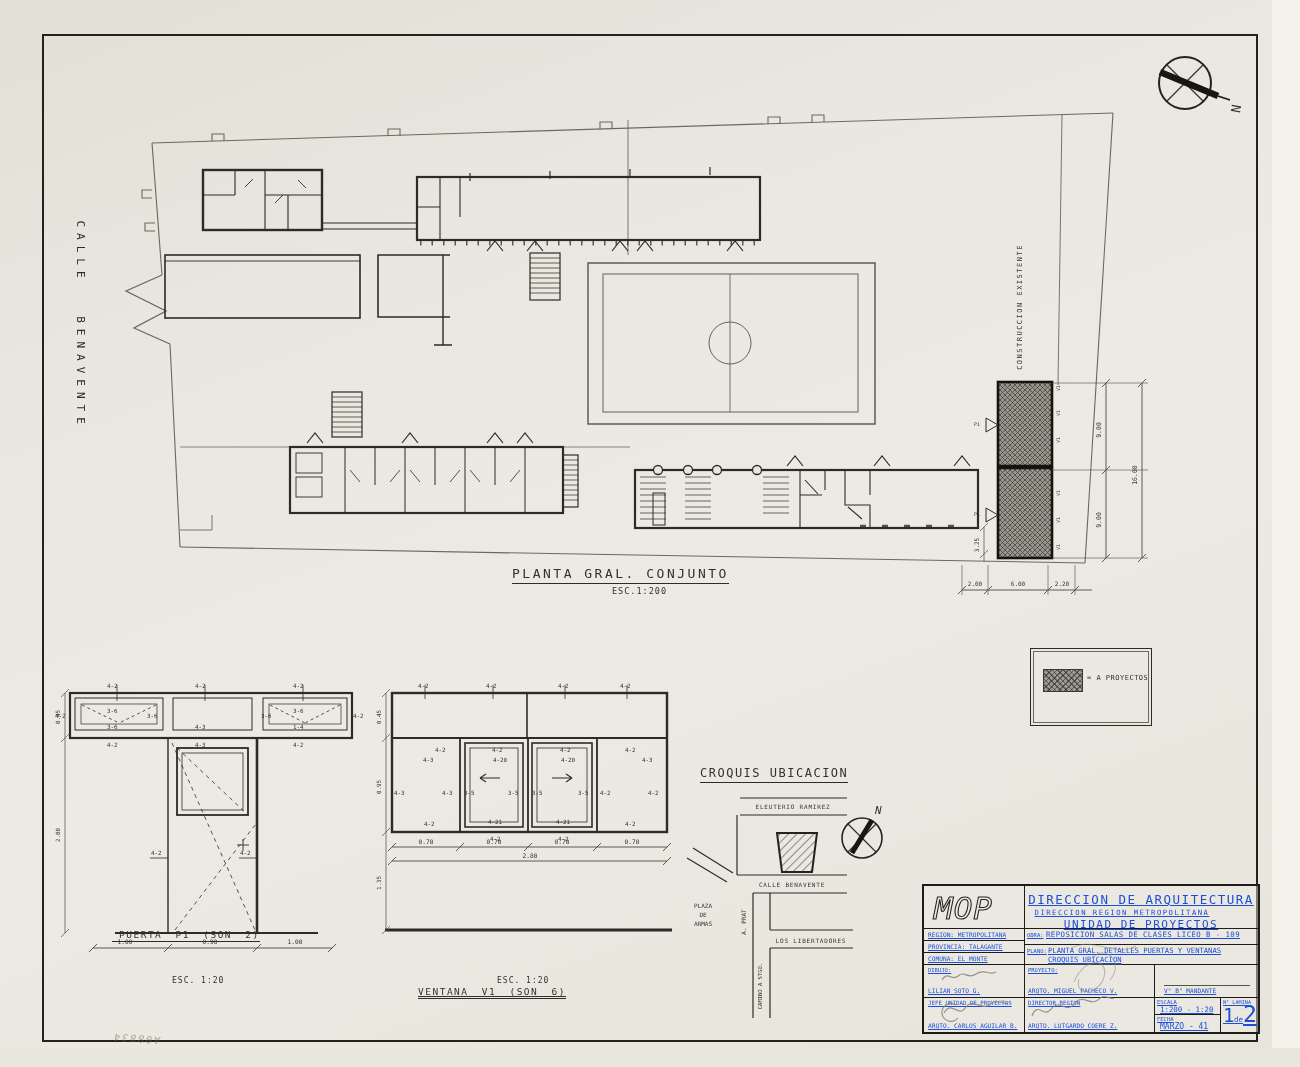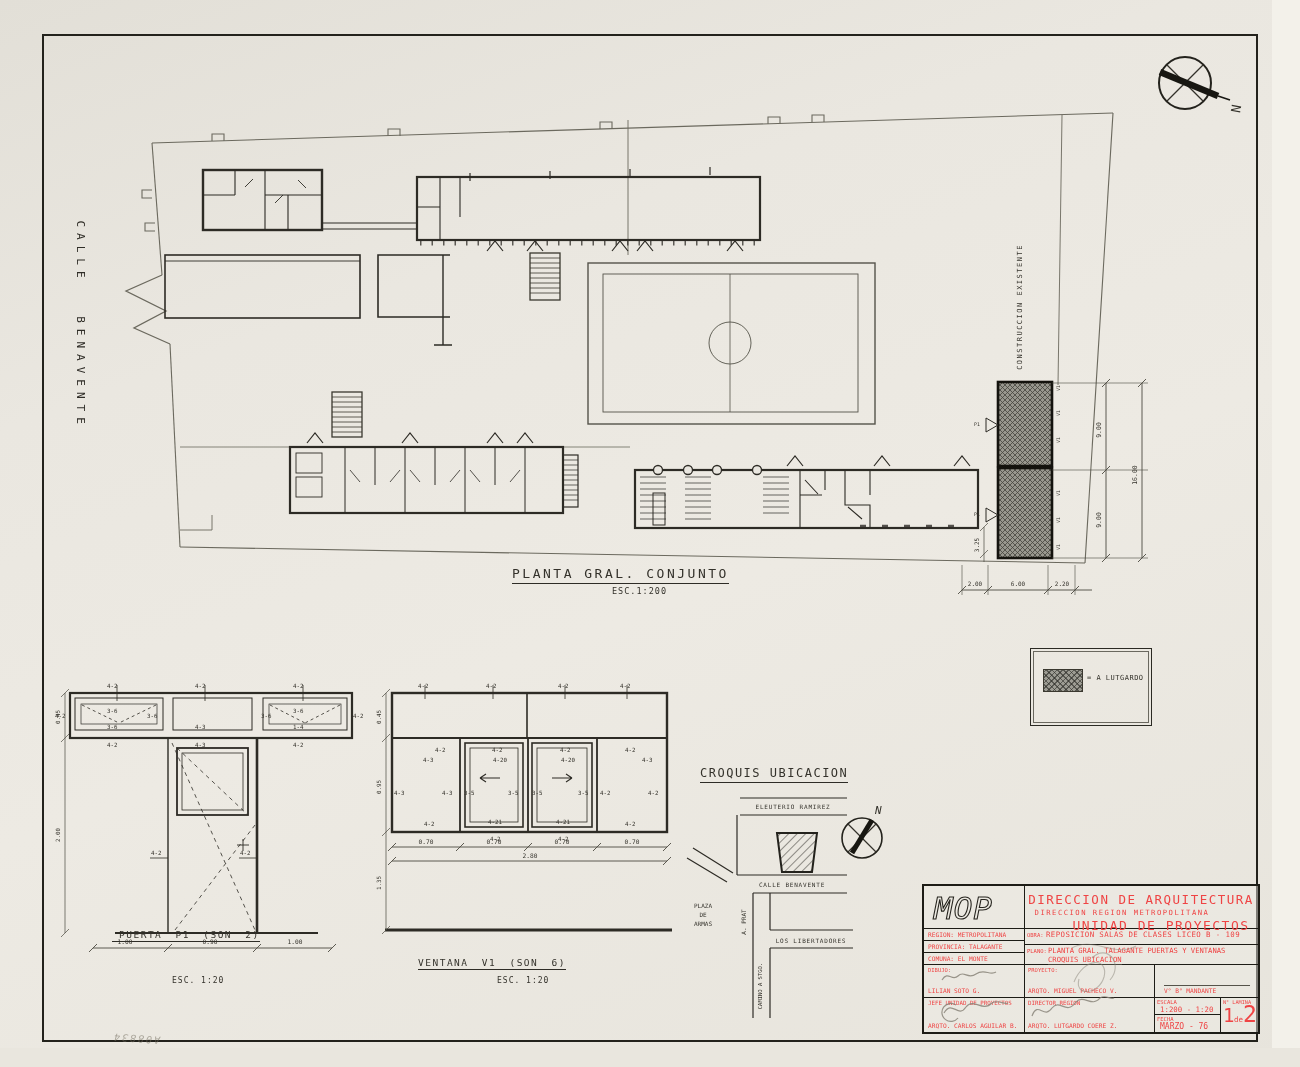--- a/index.html
+++ b/index.html
@@ -36,21 +36,21 @@
     border:1px solid #3a382f;
   }
   .legend-text{position:absolute;left:56px;top:25px;font-size:7px;letter-spacing:.5px;white-space:nowrap;}
   .note{
     left:112px;top:1033px;font-size:10px;font-style:italic;letter-spacing:2px;
     transform:rotate(184deg);color:rgba(115,110,95,.55);
   }
   
   .tb{left:922px;top:884px;width:334px;height:146px;border:2px solid #1d1c16;background:rgba(238,236,229,.45);}
   .tb .line{position:absolute;background:#1d1c16;}
-  .tb .txt{position:absolute;white-space:nowrap;color:#ef4444;}
+  .tb .txt{position:absolute;white-space:nowrap;color:#1d4ed8;text-decoration:underline;}
   .u{border-bottom:1px solid #44423a;}
 </style>
 </head>
 <body>
 
 <div class="abs scan-strip"></div>
 <div class="abs scan-bottom"></div>
 <div class="abs sheet-border"></div>
 
 <div class="abs vert-street">CALLE BENAVENTE</div>
@@ -189,21 +189,21 @@
   <text x="918" y="491" font-size="6" text-anchor="middle">6.00</text>
   <text x="962" y="491" font-size="6" text-anchor="middle">2.20</text>
 </svg>
 
 <div class="abs t-title" style="left:512px;top:566px;">PLANTA GRAL. CONJUNTO</div>
 <div class="abs t-scale" style="left:598px;top:586px;">ESC.1:200</div>
 
 <div class="abs legend-box">
   <div class="legend-inner"></div>
   <div class="legend-swatch"></div>
-  <div class="legend-text">= A LUTGARDO</div>
+  <div class="legend-text">= A PROYECTOS</div>
 </div>
 
 <svg style="left:55px;top:675px;width:330px;height:330px" viewBox="0 0 330 330">
   <g stroke="#2d2b25" fill="none">
     <rect x="15" y="18" width="282" height="45" stroke-width="2.2"></rect>
     <rect x="20" y="23" width="88" height="32" stroke-width="1"></rect>
     <rect x="118" y="23" width="79" height="32" stroke-width="1"></rect>
     <rect x="208" y="23" width="84" height="32" stroke-width="1"></rect>
     <rect x="26" y="29" width="76" height="20" stroke-width="0.7"></rect>
     <rect x="214" y="29" width="72" height="20" stroke-width="0.7"></rect>
@@ -303,21 +303,21 @@
   </g>
   <text x="46" y="169" font-size="6.2" text-anchor="middle">0.70</text>
   <text x="114" y="169" font-size="6.2" text-anchor="middle">0.70</text>
   <text x="182" y="169" font-size="6.2" text-anchor="middle">0.70</text>
   <text x="252" y="169" font-size="6.2" text-anchor="middle">0.70</text>
   <text x="150" y="183" font-size="6.2" text-anchor="middle">2.80</text>
   <text x="1" y="42" font-size="5.8" text-anchor="middle" transform="rotate(-90 1 42)">0.45</text>
   <text x="1" y="112" font-size="5.8" text-anchor="middle" transform="rotate(-90 1 112)">0.95</text>
   <text x="1" y="208" font-size="5.8" text-anchor="middle" transform="rotate(-90 1 208)">1.35</text>
 </svg>
-<div class="abs t-sub" style="left:418px;top:957px;">VENTANA V1 (SON 6)</div>
+<div class="abs t-sub" style="left:418px;top:986px;text-decoration:underline;">VENTANA V1 (SON 6)</div>
 <div class="abs t-esc" style="left:497px;top:976px;">ESC. 1:20</div>
 
 <div class="abs croquis-title" style="left:700px;top:766px;">CROQUIS UBICACION</div>
 <svg style="left:675px;top:760px;width:235px;height:290px" viewBox="0 0 235 290">
   <defs>
     <pattern id="dh" width="6" height="6" patternUnits="userSpaceOnUse" patternTransform="rotate(45)">
       <line x1="0" y1="0" x2="0" y2="6" stroke="#3a3932" stroke-width="1.1"></line>
     </pattern>
   </defs>
   <g stroke="#2d2b25" stroke-width="1.2" fill="none">
@@ -361,47 +361,47 @@
   <div class="line" style="left:0;top:111px;width:334px;height:1.4px"></div>
   <div class="line" style="left:230px;top:128px;width:66px;height:1.1px"></div>
   <div class="line" style="left:240px;top:99px;width:86px;height:1px;background:#55534a"></div>
 
   <svg style="left:4px;top:2px;width:94px;height:38px" viewBox="0 0 94 38">
     <text x="6" y="31" font-size="31" font-style="italic" letter-spacing="1" style="fill:none;stroke:#26241e;stroke-width:1.1">MOP</text>
   </svg>
 
   <div class="txt" style="left:100px;top:6px;width:234px;text-align:center;font-size:12.5px;letter-spacing:1.5px">DIRECCION DE ARQUITECTURA</div>
   <div class="txt" style="left:100px;top:22px;width:196px;text-align:center;font-size:7.2px;letter-spacing:1.5px">DIRECCION REGION METROPOLITANA</div>
-  <div class="txt" style="left:116px;top:32px;width:242px;text-align:center;font-size:13px;letter-spacing:1.5px">UNIDAD DE PROYECTOS</div>
+  <div class="txt" style="left:96px;top:32px;width:242px;text-align:center;font-size:11px;letter-spacing:1.5px">UNIDAD DE PROYECTOS</div>
 
   <div class="txt" style="left:4px;top:45px;font-size:6.2px">REGION: METROPOLITANA</div>
   <div class="txt" style="left:4px;top:57px;font-size:6.2px">PROVINCIA: TALAGANTE</div>
   <div class="txt" style="left:4px;top:69px;font-size:6.2px">COMUNA: EL MONTE</div>
 
   <div class="txt" style="left:103px;top:46px;font-size:5.5px">OBRA:</div>
   <div class="txt" style="left:122px;top:44px;font-size:7.4px;letter-spacing:.4px">REPOSICION SALAS DE CLASES LICEO B - 109</div>
   <div class="txt" style="left:103px;top:62px;font-size:5.5px">PLANO:</div>
-  <div class="txt" style="left:124px;top:60px;font-size:7.2px">PLANTA GRAL. TALAGANTE PUERTAS Y VENTANAS</div>
+  <div class="txt" style="left:124px;top:60px;font-size:7.2px">PLANTA GRAL. DETALLES PUERTAS Y VENTANAS</div>
   <div class="txt u" style="left:124px;top:69px;font-size:7.2px">CROQUIS UBICACION</div>
 
   <div class="txt" style="left:4px;top:81px;font-size:5.5px">DIBUJO:</div>
   <div class="txt" style="left:4px;top:101px;font-size:6.2px">LILIAN SOTO G.</div>
   <div class="txt" style="left:104px;top:81px;font-size:5.5px">PROYECTO:</div>
   <div class="txt" style="left:104px;top:101px;font-size:6.2px">ARQTO. MIGUEL PACHECO V.</div>
   <div class="txt" style="left:240px;top:101px;font-size:6.2px">V° B° MANDANTE</div>
 
   <div class="txt" style="left:4px;top:114px;font-size:5.8px">JEFE UNIDAD DE PROYECTOS</div>
   <div class="txt" style="left:4px;top:136px;font-size:6.2px">ARQTO. CARLOS AGUILAR B.</div>
   <div class="txt" style="left:104px;top:114px;font-size:5.8px">DIRECTOR REGION</div>
   <div class="txt" style="left:104px;top:136px;font-size:6.2px">ARQTO. LUTGARDO COERE Z.</div>
 
   <div class="txt" style="left:233px;top:113px;font-size:5.5px">ESCALA</div>
   <div class="txt" style="left:236px;top:119px;font-size:7.4px">1:200 - 1:20</div>
   <div class="txt" style="left:233px;top:130px;font-size:5.5px">FECHA</div>
-  <div class="txt" style="left:236px;top:136px;font-size:8px">MARZO - 76</div>
+  <div class="txt" style="left:236px;top:136px;font-size:8px">MARZO - 41</div>
 
   <div class="txt" style="left:299px;top:113px;font-size:5.2px">N° LAMINA</div>
   <div class="txt" style="left:299px;top:118px;font-size:19px">1</div>
   <div class="txt" style="left:310px;top:129px;font-size:7.5px">de</div>
   <div class="txt" style="left:319px;top:115px;font-size:23px">2</div>
 
   <svg style="left:0;top:0;width:334px;height:146px" viewBox="0 0 334 146">
     <g fill="none" stroke="#8a857a" stroke-width="1.2" opacity="0.85">
       <path d="M18,94 c6,-10 10,2 16,-4 c6,-6 10,4 18,-2 c8,-6 14,2 20,-2"></path>
       <path d="M20,127 c8,-14 14,6 22,-6 c8,-10 16,6 26,-4 c6,-4 12,2 16,0 M32,119 a9,9 0 1,0 2,13"></path>

